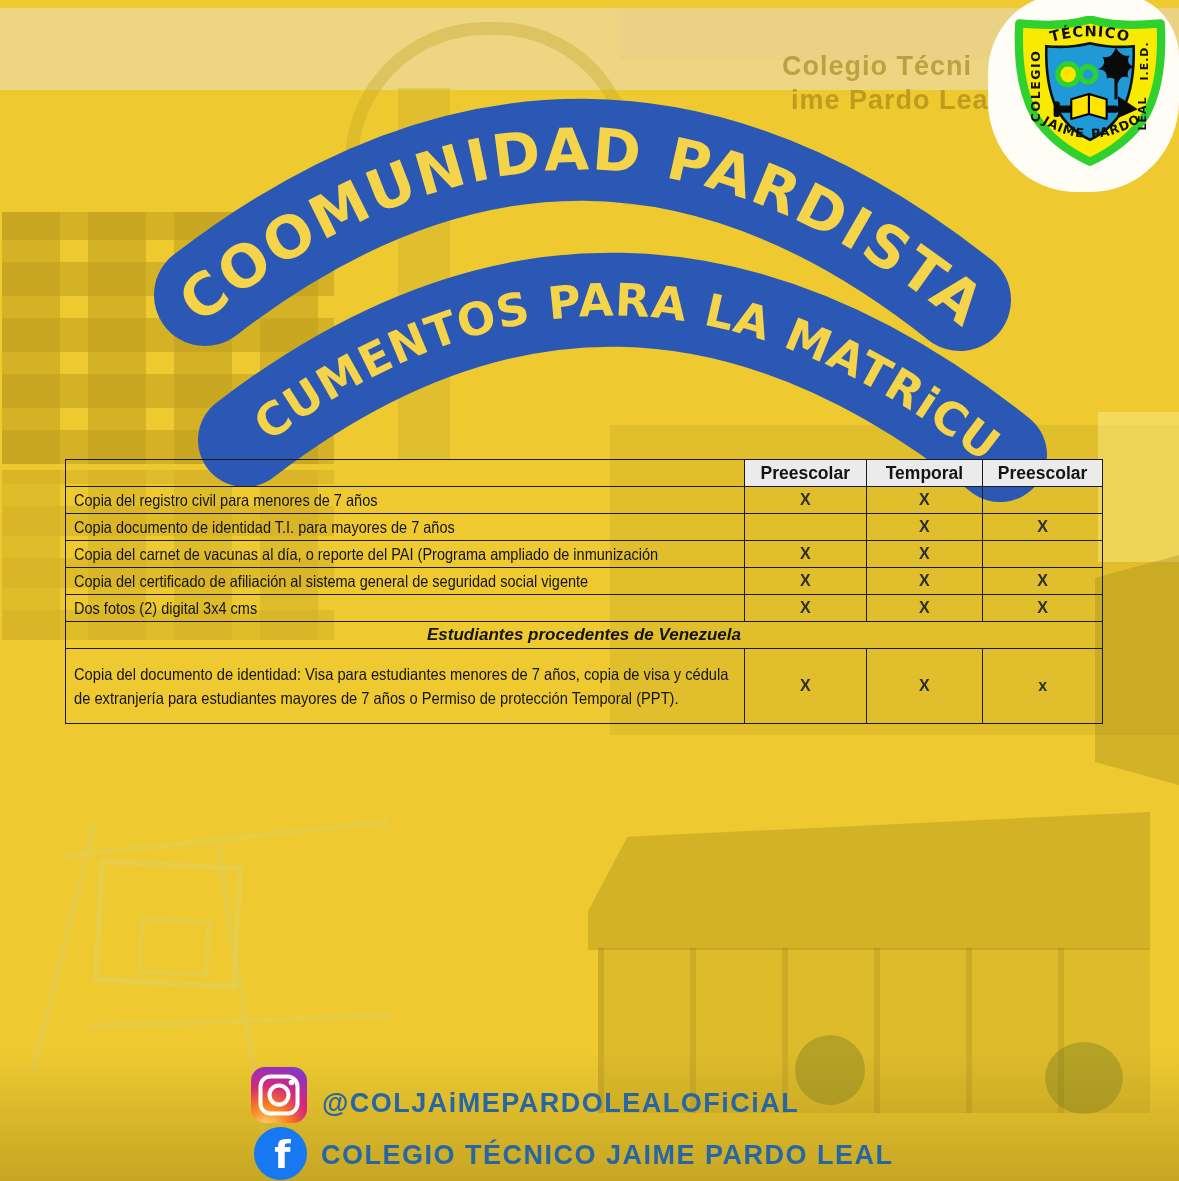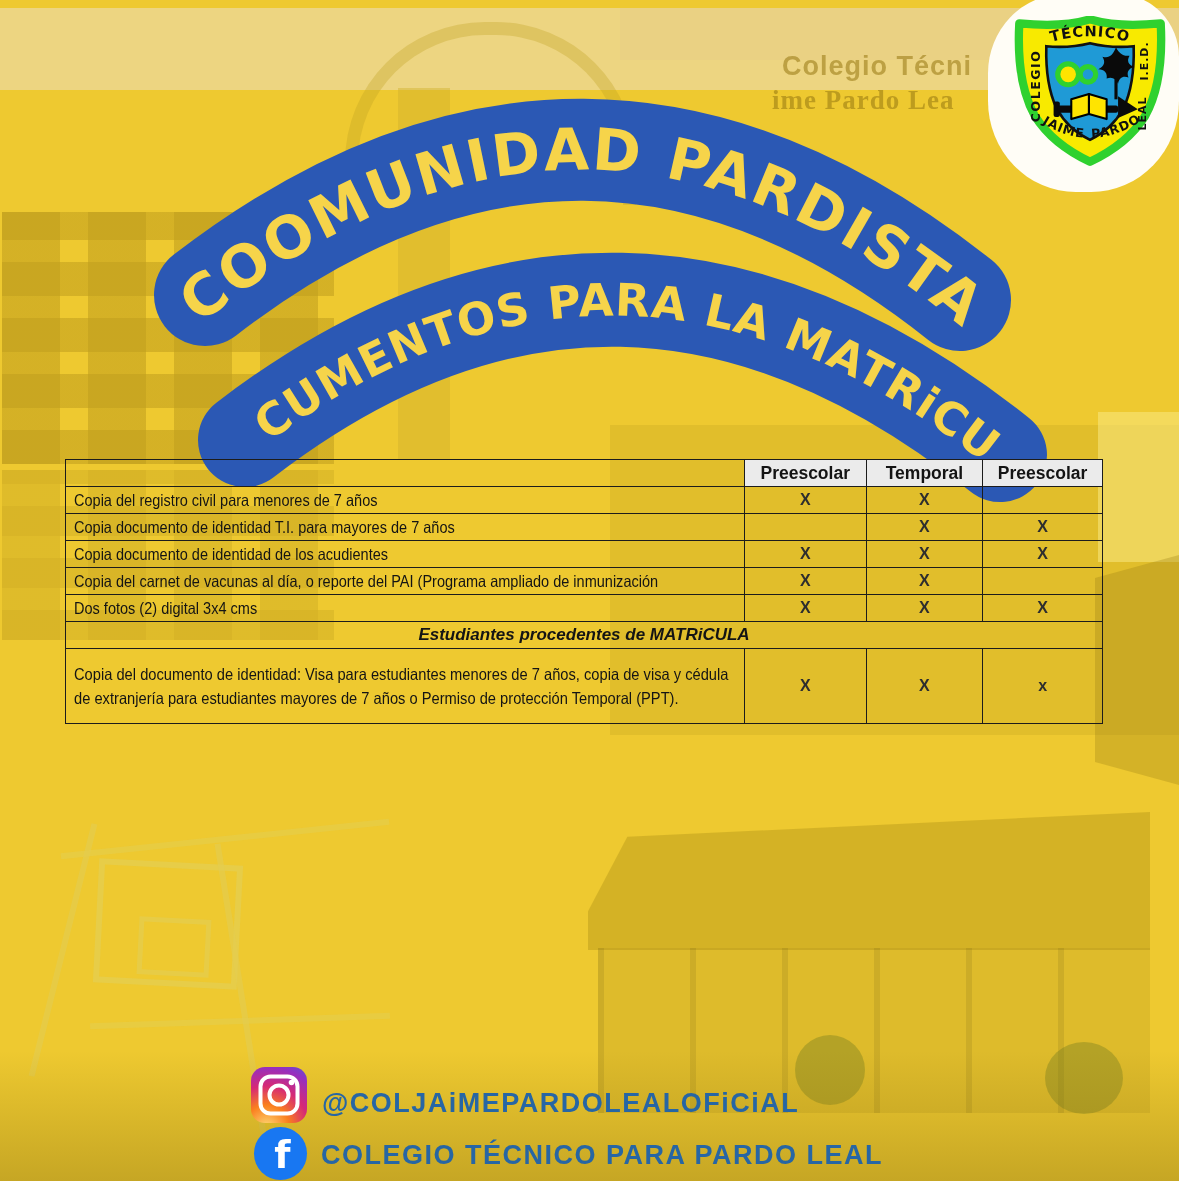--- a/index.html
+++ b/index.html
@@ -38,21 +38,21 @@
     background:linear-gradient(rgba(150,125,20,0), rgba(138,114,18,.4));}
   
   .bg-board{left:96px;top:862px;width:132px;height:112px;border:6px solid rgba(228,205,80,.75);transform:rotate(3deg);}
   .bg-board-inner{left:138px;top:918px;width:62px;height:48px;border:5px solid rgba(228,205,80,.7);transform:rotate(3deg);}
   .bg-hoop-arm1{left:60px;top:820px;width:6px;height:260px;background:rgba(228,205,80,.65);transform:rotate(14deg);}
   .bg-hoop-arm2{left:238px;top:842px;width:6px;height:300px;background:rgba(228,205,80,.65);transform:rotate(-9deg);}
   .bg-hoop-top{left:60px;top:836px;width:330px;height:6px;background:rgba(228,205,80,.55);transform:rotate(-6deg);}
   .bg-hoop-mid{left:90px;top:1018px;width:300px;height:6px;background:rgba(228,205,80,.55);transform:rotate(-2deg);}
   .bg-signtext{color:rgba(150,118,16,.55);font-weight:bold;font-size:27px;letter-spacing:1px;line-height:33px;text-align:right;}
   .sign1{left:782px;top:50px;}
-  .sign2{left:772px;top:84px;font-family:Liberation Serif, serif;}
+  .sign2{left:791px;top:84px;}
   
   .banner-svg{position:absolute;left:0;top:0;pointer-events:none;}
   .banner-text{font-family:"DejaVu Sans",sans-serif;font-weight:bold;}
   
   .logo-blob{position:absolute;left:988px;top:-6px;width:191px;height:198px;background:#fffdf6;
     border-radius:40% 32% 46% 46%;}
   .crest-svg{position:absolute;left:1012px;top:16px;}
   .crest-text{font-family:"DejaVu Sans",sans-serif;font-weight:bold;fill:#101010;}
   
   .doc-table{position:absolute;left:65px;top:459px;width:1038px;border-collapse:collapse;
@@ -165,39 +165,39 @@
       <td class="xcell">X</td>
       <td class="xcell"></td>
     </tr>
     <tr>
       <td class="doccell"><span class="condense">Copia documento de identidad T.I. para mayores de 7 años</span></td>
       <td class="xcell"></td>
       <td class="xcell">X</td>
       <td class="xcell">X</td>
     </tr>
     <tr>
-      <td class="doccell"><span class="condense">Copia documento de identidad de los acudientes</span></td>
-      <td class="xcell">X</td>
-      <td class="xcell">X</td>
-      <td class="xcell">X</td>
-    </tr>
-    <tr>
       <td class="doccell"><span class="condense">Copia del carnet de vacunas al día, o reporte del PAI (Programa ampliado de inmunización</span></td>
       <td class="xcell">X</td>
       <td class="xcell">X</td>
       <td class="xcell"></td>
     </tr>
     <tr>
+      <td class="doccell"><span class="condense">Copia del certificado de afiliación al sistema general de seguridad social vigente</span></td>
+      <td class="xcell">X</td>
+      <td class="xcell">X</td>
+      <td class="xcell">X</td>
+    </tr>
+    <tr>
       <td class="doccell"><span class="condense">Dos fotos (2) digital 3x4 cms</span></td>
       <td class="xcell">X</td>
       <td class="xcell">X</td>
       <td class="xcell">X</td>
     </tr>
     <tr class="section-row">
-      <td colspan="4">Estudiantes procedentes de MATRiCULA</td>
+      <td colspan="4">Estudiantes procedentes de Venezuela</td>
     </tr>
     <tr>
       <td class="doccell" style="height:74px">
         <span class="condense-wrap">Copia del documento de identidad: Visa para estudiantes menores de 7 años, copia de visa y cédula de extranjería para estudiantes mayores de 7 años o Permiso de protección Temporal (PPT).</span>
       </td>
       <td class="xcell">X</td>
       <td class="xcell">X</td>
       <td class="xcell">x</td>
     </tr>
   </tbody>
@@ -220,16 +220,16 @@
       <circle cx="41.5" cy="16.5" r="2.8" fill="#fff"></circle>
     </svg>
     <div class="social-text ig-text">@COLJAiMEPARDOLEALOFiCiAL</div>
   </div>
 
   <div class="social-item fb-row">
     <svg class="social-icon" width="55" height="55" viewBox="0 0 56 56">
       <circle cx="28" cy="28" r="27" fill="#1877f2"></circle>
       <text x="30" y="43" text-anchor="middle" font-family="DejaVu Sans, sans-serif" font-weight="bold" font-size="38" fill="#ffffff">f</text>
     </svg>
-    <div class="social-text fb-text">COLEGIO TÉCNICO PARA PARDO LEAL</div>
+    <div class="social-text fb-text">COLEGIO TÉCNICO JAIME PARDO LEAL</div>
   </div>
 
 </div>
 
 </body></html>

